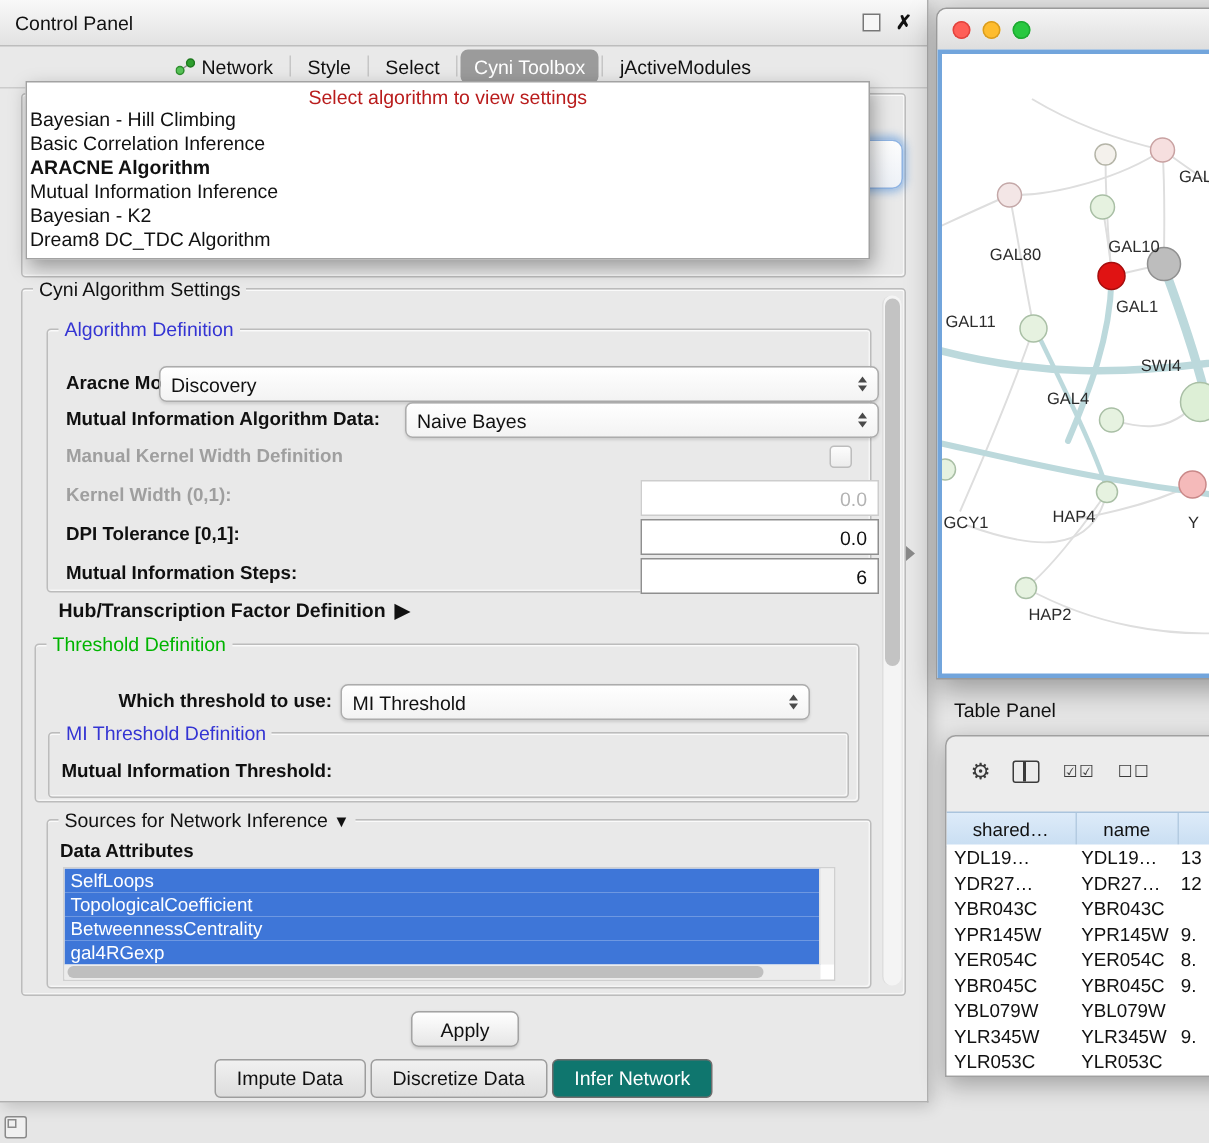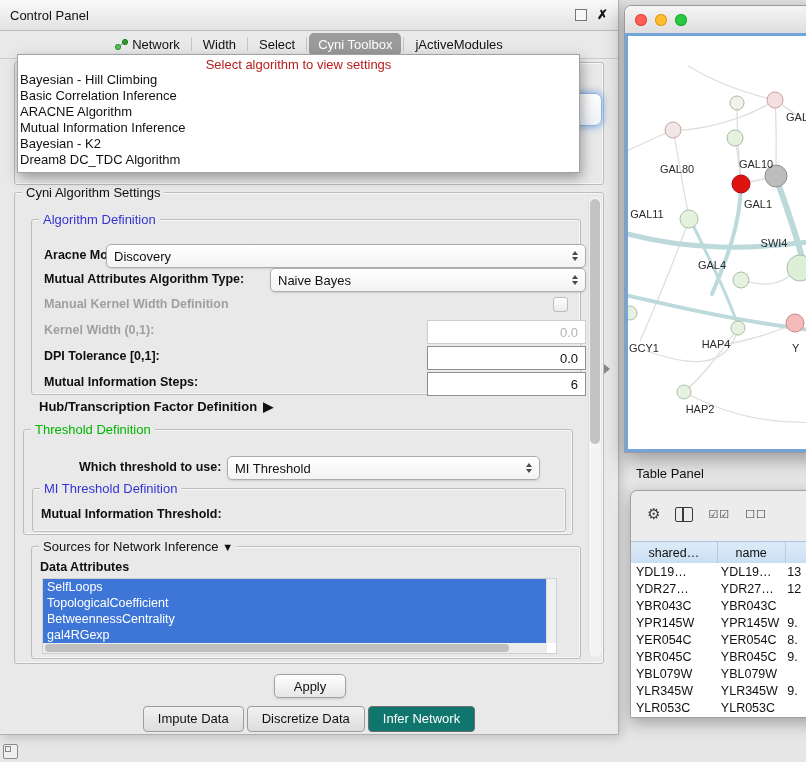--- a/index.html
+++ b/index.html
@@ -19,21 +19,21 @@
         justify-content:center;border-bottom:1px solid #cccccc}
   .tab{font-size:13px;padding:4px 9px;border-radius:5px;display:flex;align-items:center;gap:4px;white-space:nowrap}
   .tab.active{background:#9b9b9b;color:#fff}
   .tabsep{width:1px;height:14px;background:#c6c6c6;margin:0 2px}
   
   .popup{position:absolute;left:17px;top:54px;width:561px;background:#fff;
          border:1px solid #a2a2a2;box-shadow:2px 5px 12px rgba(0,0,0,.35);z-index:60;
          padding:2px 0 4px 0}
   .popup-header{text-align:center;color:#b91c1c;font-size:13px;height:15px;line-height:15px}
   .popup-item{font-size:13px;height:16px;line-height:16px;padding-left:2px;white-space:nowrap}
-  .popup-item.bold{font-weight:normal}
+  .popup-item.bold{font-weight:bold}
   
   .groupbox{position:absolute;border:1px solid #bcbcbc;border-radius:3px;
             box-shadow:inset 0 1px 0 rgba(255,255,255,.75),inset -1px -1px 0 rgba(255,255,255,.6)}
   .gtitle{position:absolute;top:-8px;left:7px;background:#e9e9e9;padding:0 4px;font-size:13px;
           line-height:15px;white-space:nowrap}
   .gtitle.blue{color:#3434d3}
   .gtitle.green{color:#00b400}
   .lbl{position:absolute;font-size:12.5px;font-weight:bold;color:#101010;white-space:nowrap;line-height:15px}
   .lbl.dis{color:#9f9f9f}
   .combo{position:absolute;height:22px;background:linear-gradient(#ffffff,#f3f3f3);
@@ -108,21 +108,21 @@
     <span class="tab">
       <svg width="13" height="13">
         <line x1="3" y1="9" x2="10" y2="4" stroke="#8a8a8a" stroke-width="1"></line>
         <circle cx="3" cy="9" r="2.6" fill="#57c257" stroke="#2f8f2f"></circle>
         <circle cx="10" cy="4" r="2.6" fill="#2e9e2e" stroke="#1f7a1f"></circle>
       </svg>
       <span>Network</span>
     </span>
     <span class="tabsep"></span>
     <span class="tab">
-        <span>Width</span>
+        <span>Style</span>
       </span>
     <span class="tabsep"></span>
     <span class="tab">
         <span>Select</span>
       </span>
     <span class="tabsep"></span>
     <span class="tab active">
         <span>Cyni Toolbox</span>
       </span>
     <span class="tabsep"></span>
@@ -158,21 +158,21 @@
 
       <span class="lbl" style="left:12px;top:28px">Aracne Mode:</span>
       <div class="combo" style="left:74px;top:24px;width:464px">
         <span>Discovery</span>
         <span class="arrows">
             <span class="tu"></span>
             <span class="td"></span>
           </span>
       </div>
 
-      <span class="lbl" style="left:12px;top:52px">Mutual Attributes Algorithm Type:</span>
+      <span class="lbl" style="left:12px;top:52px">Mutual Information Algorithm Data:</span>
       <div class="combo" style="left:238px;top:48px;width:300px">
         <span>Naive Bayes</span>
         <span class="arrows">
             <span class="tu"></span>
             <span class="td"></span>
           </span>
       </div>
 
       <span class="lbl dis" style="left:12px;top:77px">Manual Kernel Width Definition</span>
       <span class="checkbox" style="left:521px;top:77px"></span>

